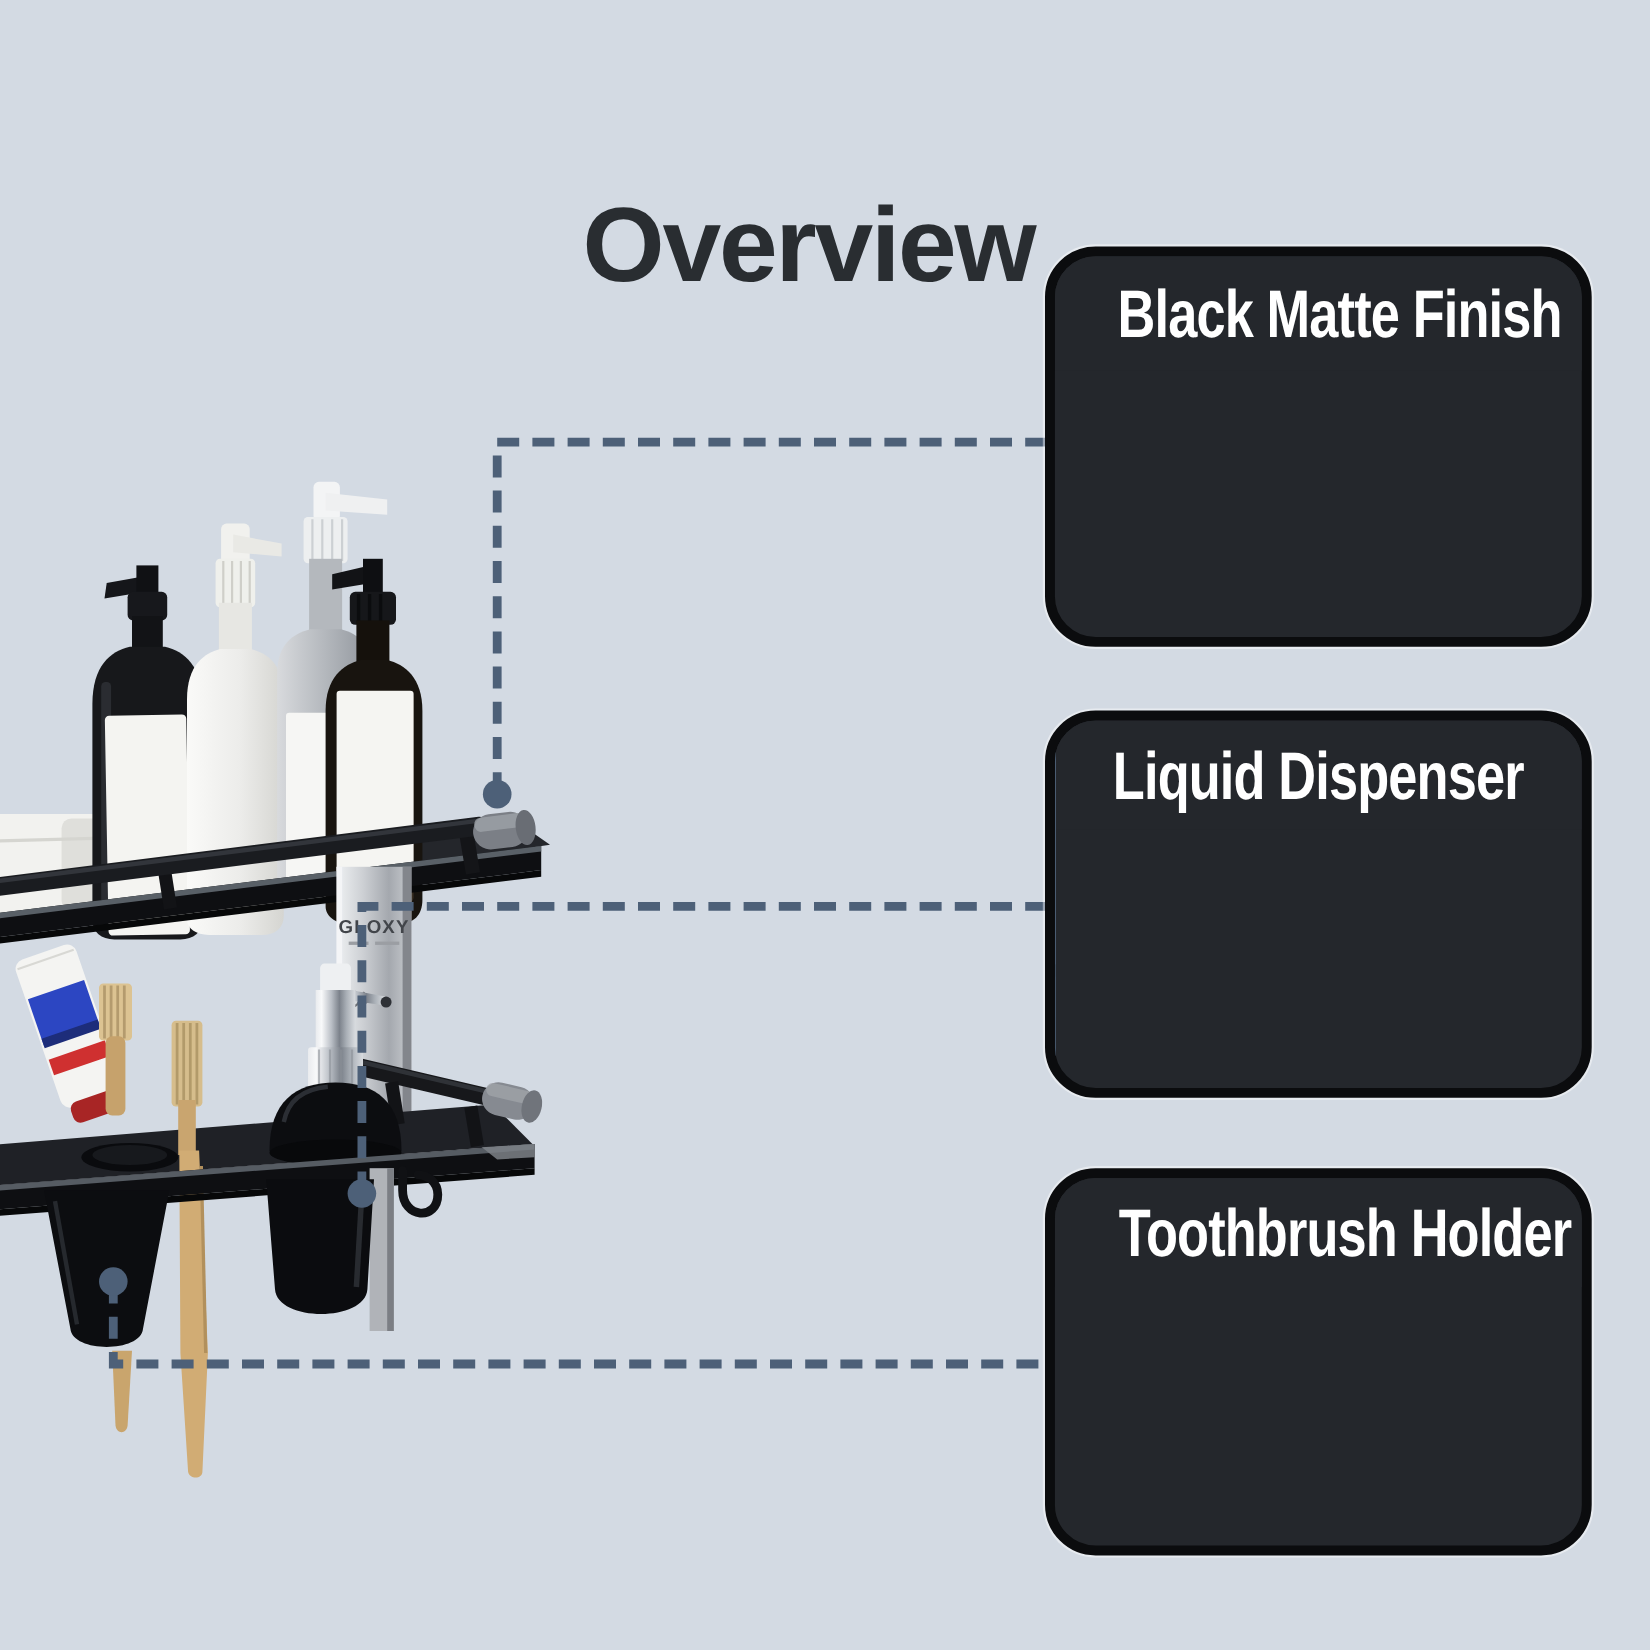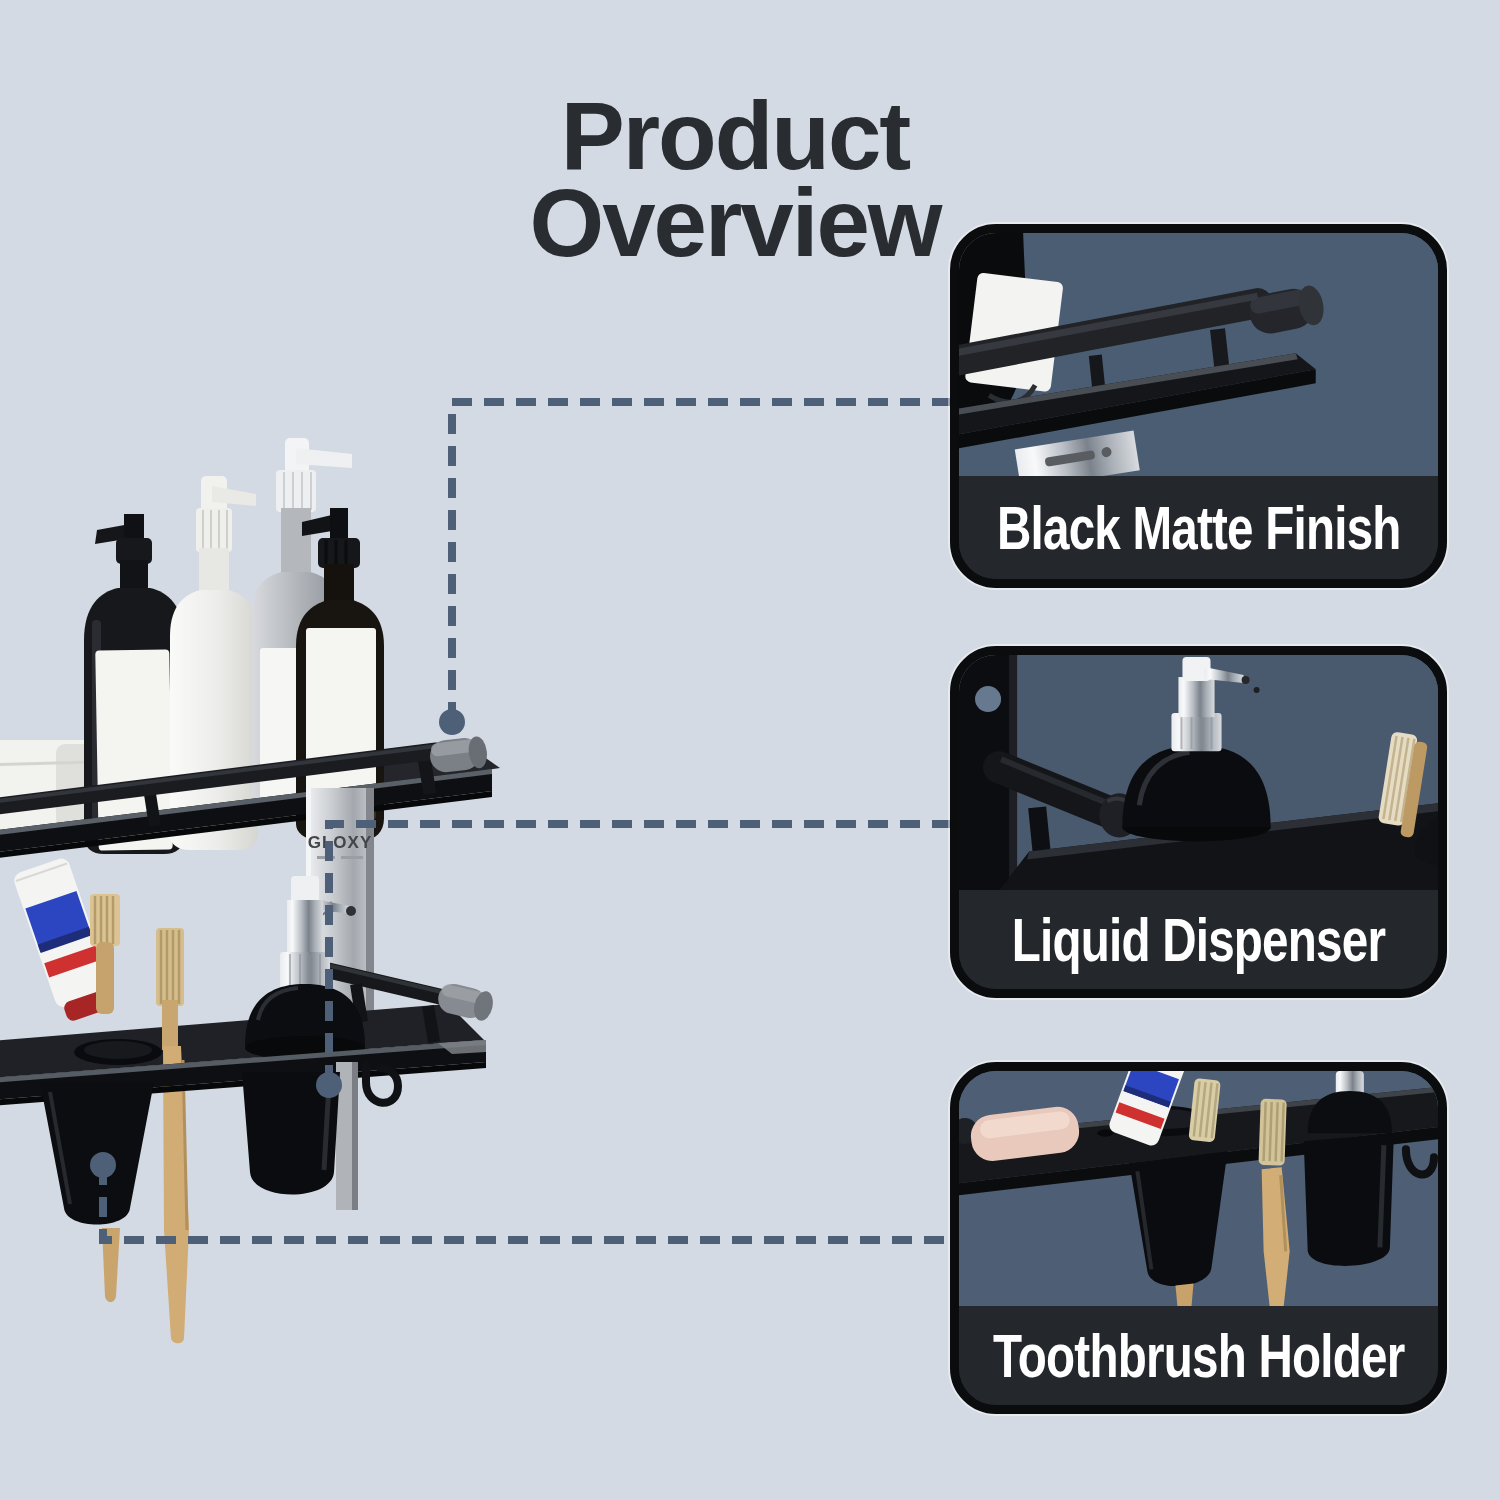--- a/index.html
+++ b/index.html
@@ -3,21 +3,21 @@
 <meta charset="utf-8">
 <style>
   html,body{margin:0;padding:0;background:#d3dae3;}
   body{font-family:"Liberation Sans",sans-serif;}
   .stage{position:relative;width:1500px;height:1500px;background:#d3dae3;overflow:hidden;}
   .scene{position:absolute;left:0;top:0;width:1500px;height:1500px;}
   .title{position:absolute;top:28px;left:0;width:1470px;text-align:center;
          font-weight:bold;font-size:96px;line-height:87px;letter-spacing:-2px;color:#292d31;}
   .callout{position:absolute;left:950px;width:497px;box-sizing:border-box;
            border:9px solid #0b0c0e;border-radius:46px;overflow:hidden;
-           background:#24272c;display:flex;flex-direction:column;
+           background:#24272c;display:flex;flex-direction:row;
            box-shadow:0 0 0 2px rgba(255,255,255,.45);}
   .c1{top:224px;height:364px}
   .c2{top:646px;height:352px}
   .c3{top:1062px;height:352px}
   .photo{flex:1;position:relative;background:#4b5d73;}
   .photo svg{display:block;width:100%;height:100%;}
   .caption{height:104px;flex:0 0 auto;display:flex;align-items:center;justify-content:center;
            background:#24272c;color:#ffffff;font-weight:bold;font-size:61px;white-space:nowrap;}
   .c2 .caption,.c3 .caption{height:99px;}
   .caption span{display:inline-block;transform:scaleX(.78);letter-spacing:-1px;}
@@ -198,21 +198,21 @@
     <g stroke="#4d6078" stroke-width="8" fill="none" stroke-dasharray="20 12">
       <path d="M452,722 L452,402 L952,402"></path>
       <path d="M329,1085 L329,824 L952,824"></path>
       <path d="M103,1165 L103,1240 L952,1240"></path>
     </g>
     <circle cx="452" cy="722" r="13" fill="#4d6078"></circle>
     <circle cx="329" cy="1085" r="13" fill="#4d6078"></circle>
     <circle cx="103" cy="1165" r="13" fill="#4d6078"></circle>
   </svg>
 
-  <h1 class="title"><span>Product</span><br>
+  <h1 class="title"><br>
       <span>Overview</span></h1>
 
   <div class="callout c1">
     <div class="photo">
       <svg viewBox="0 0 478 242" preserveAspectRatio="none">
         <rect width="478" height="242" fill="#4b5d73"></rect>
         <path d="M0,0 L64,0 C66,60 72,110 58,152 C48,182 26,196 0,200 Z" fill="#0a0b0d"></path>
         <rect x="12" y="44" width="86" height="110" rx="6" fill="#f3f3f1" transform="rotate(7 55 99)"></rect>
         <path d="M30,162 C50,174 66,170 76,152" stroke="#2a2d32" stroke-width="5" fill="none"></path>
         <line x1="-6" y1="128" x2="298" y2="70" stroke="#212327" stroke-width="30" stroke-linecap="round"></line>

